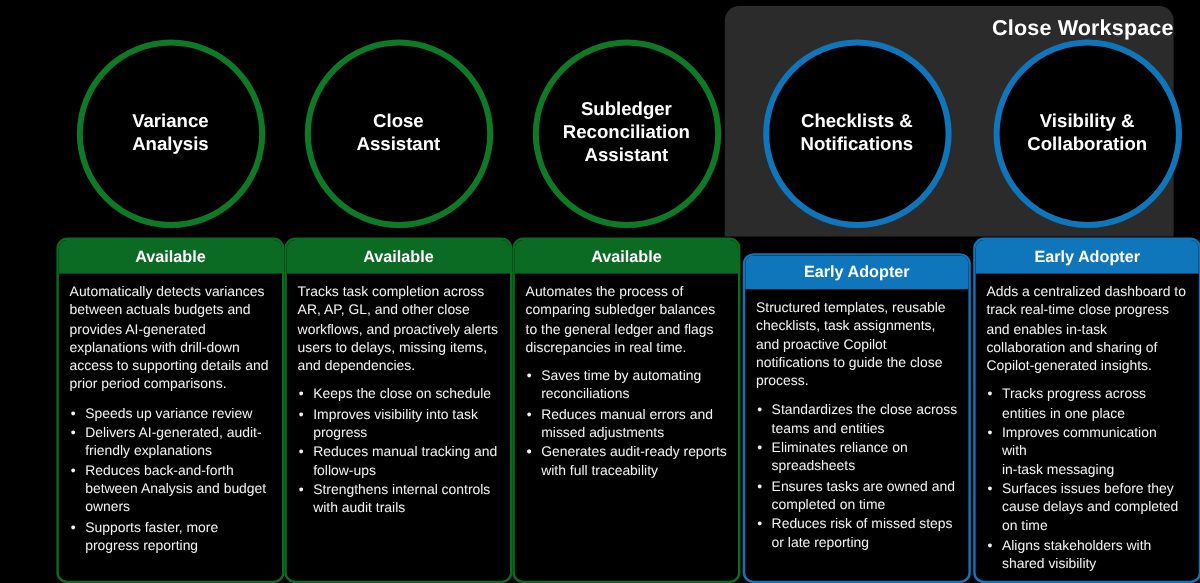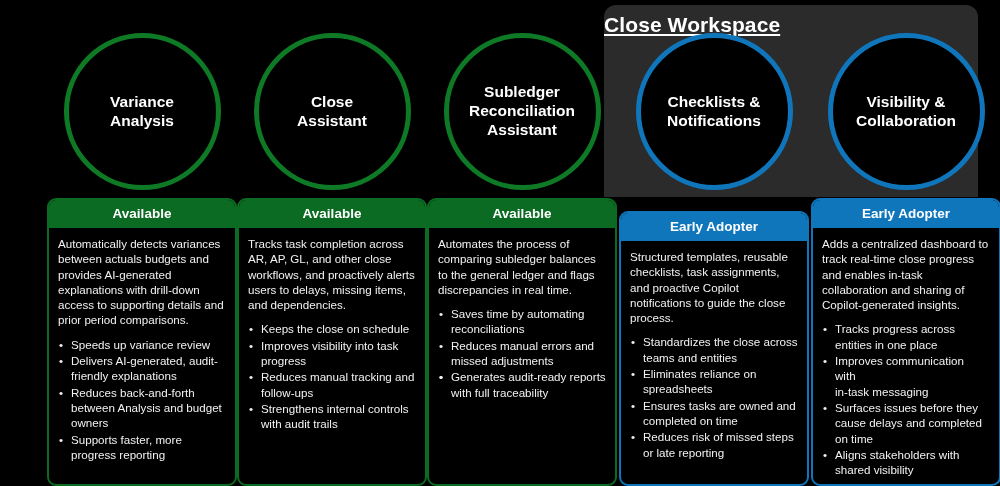--- a/index.html
+++ b/index.html
@@ -27,26 +27,25 @@
     height: 192px;
     background: #2b2b2b;
     border-radius: 12px 12px 0 0;
     z-index: 0;
   }
   #group-panel-title {
     position: absolute;
     left: 0;
     top: 8px;
     width: 100%;
-    text-align: left;
-    font-size: 21px;
+    text-align: right;
+    font-size: 18px;
     font-weight: bold;
     color: #ffffff;
     letter-spacing: 0.1px;
-    text-decoration: underline;
   }
 
   
   #columns {
     position: absolute;
     left: 16px;
     top: 0;
     width: 1000px;
     height: 486px;
     display: flex;

